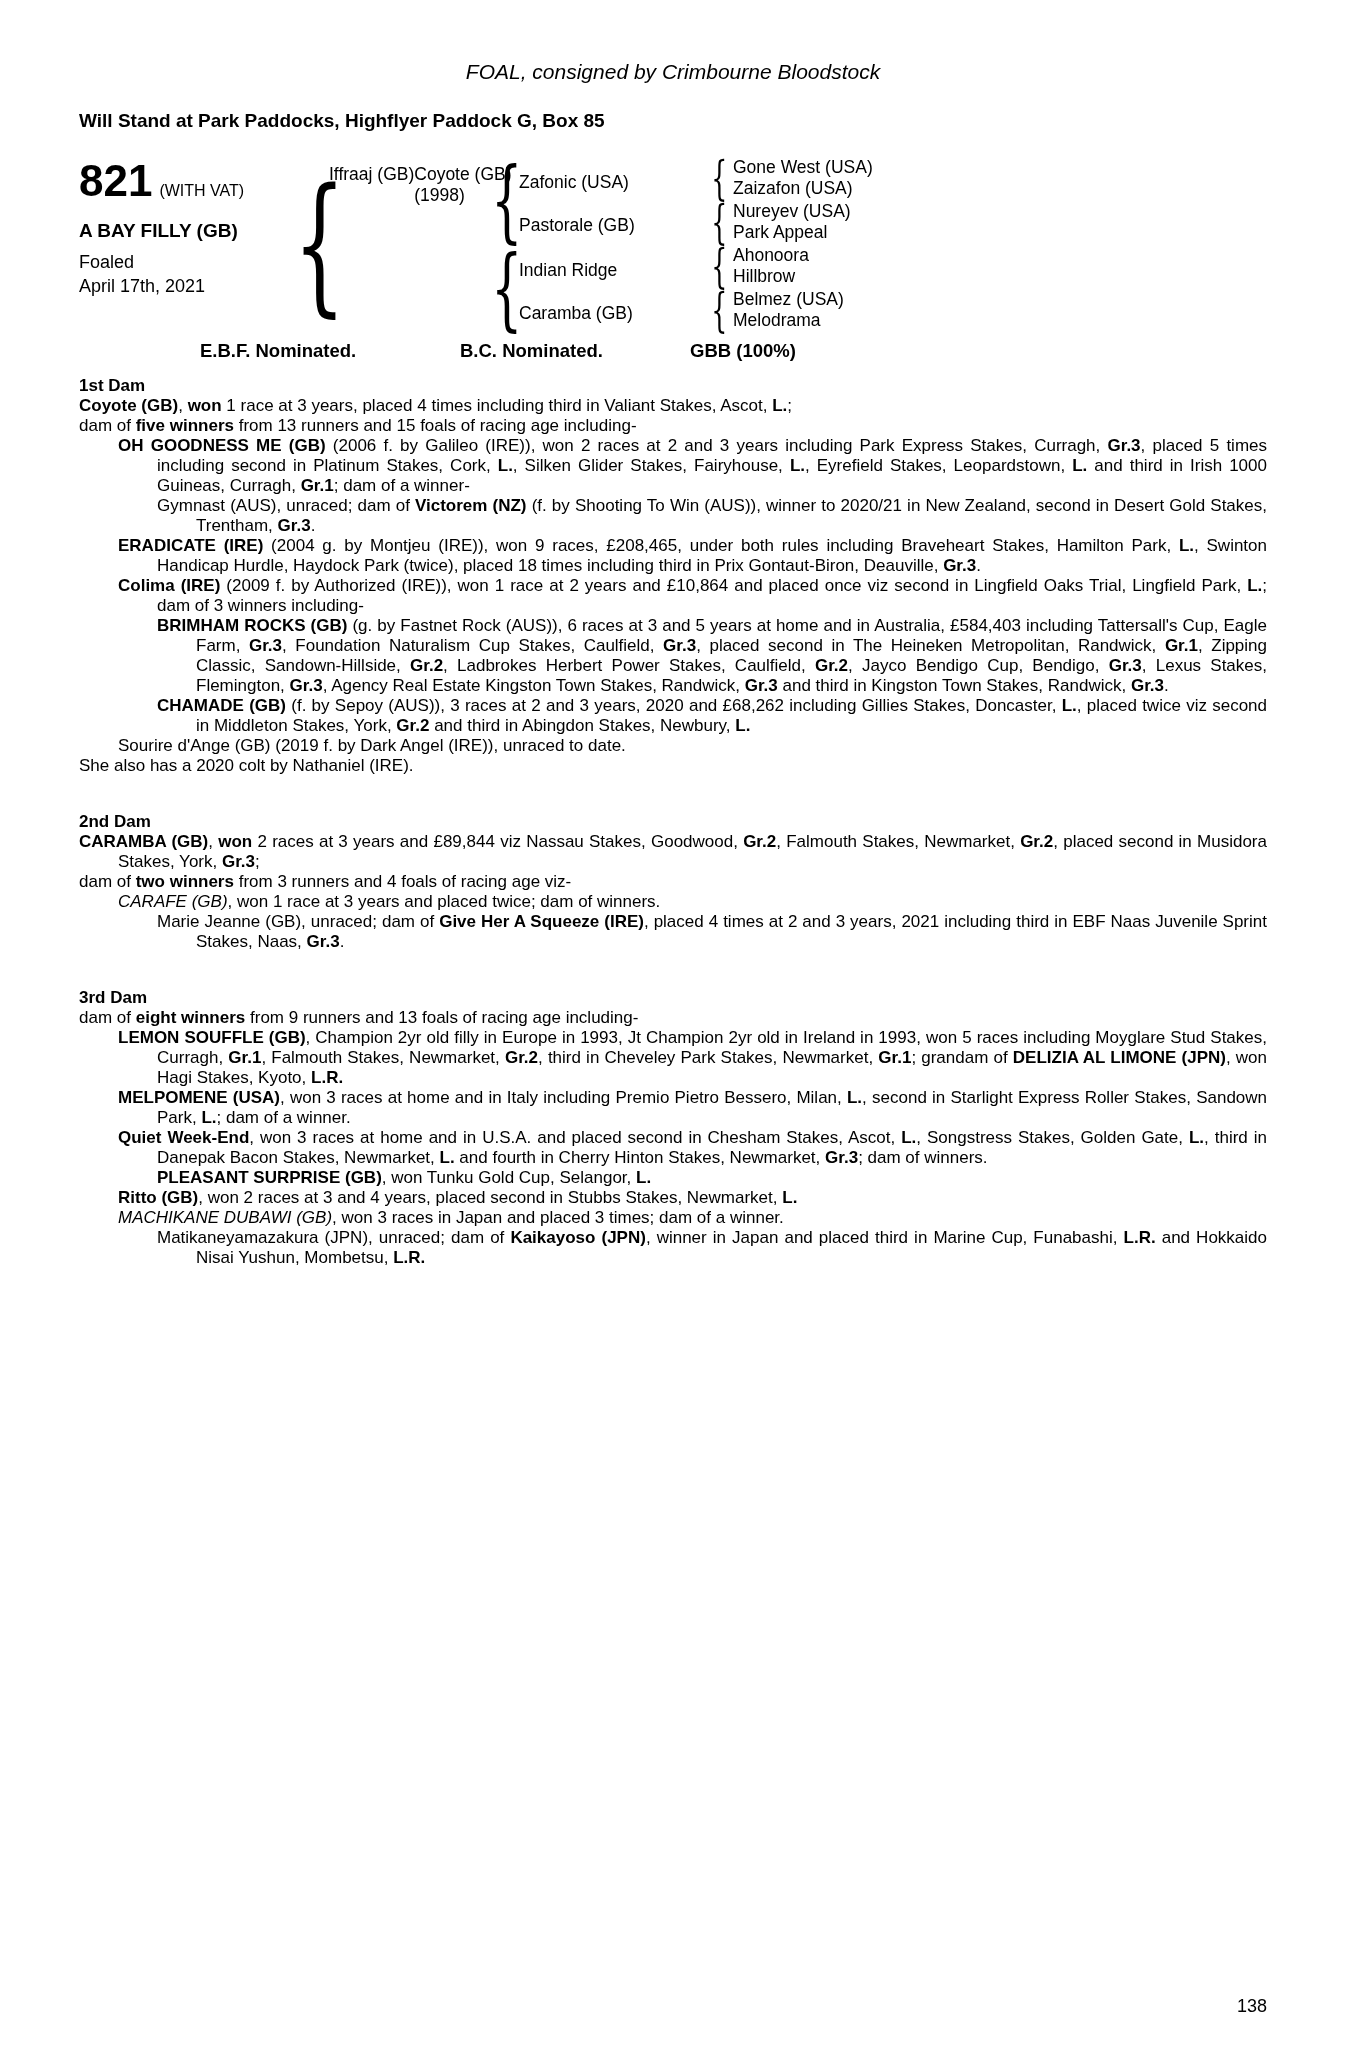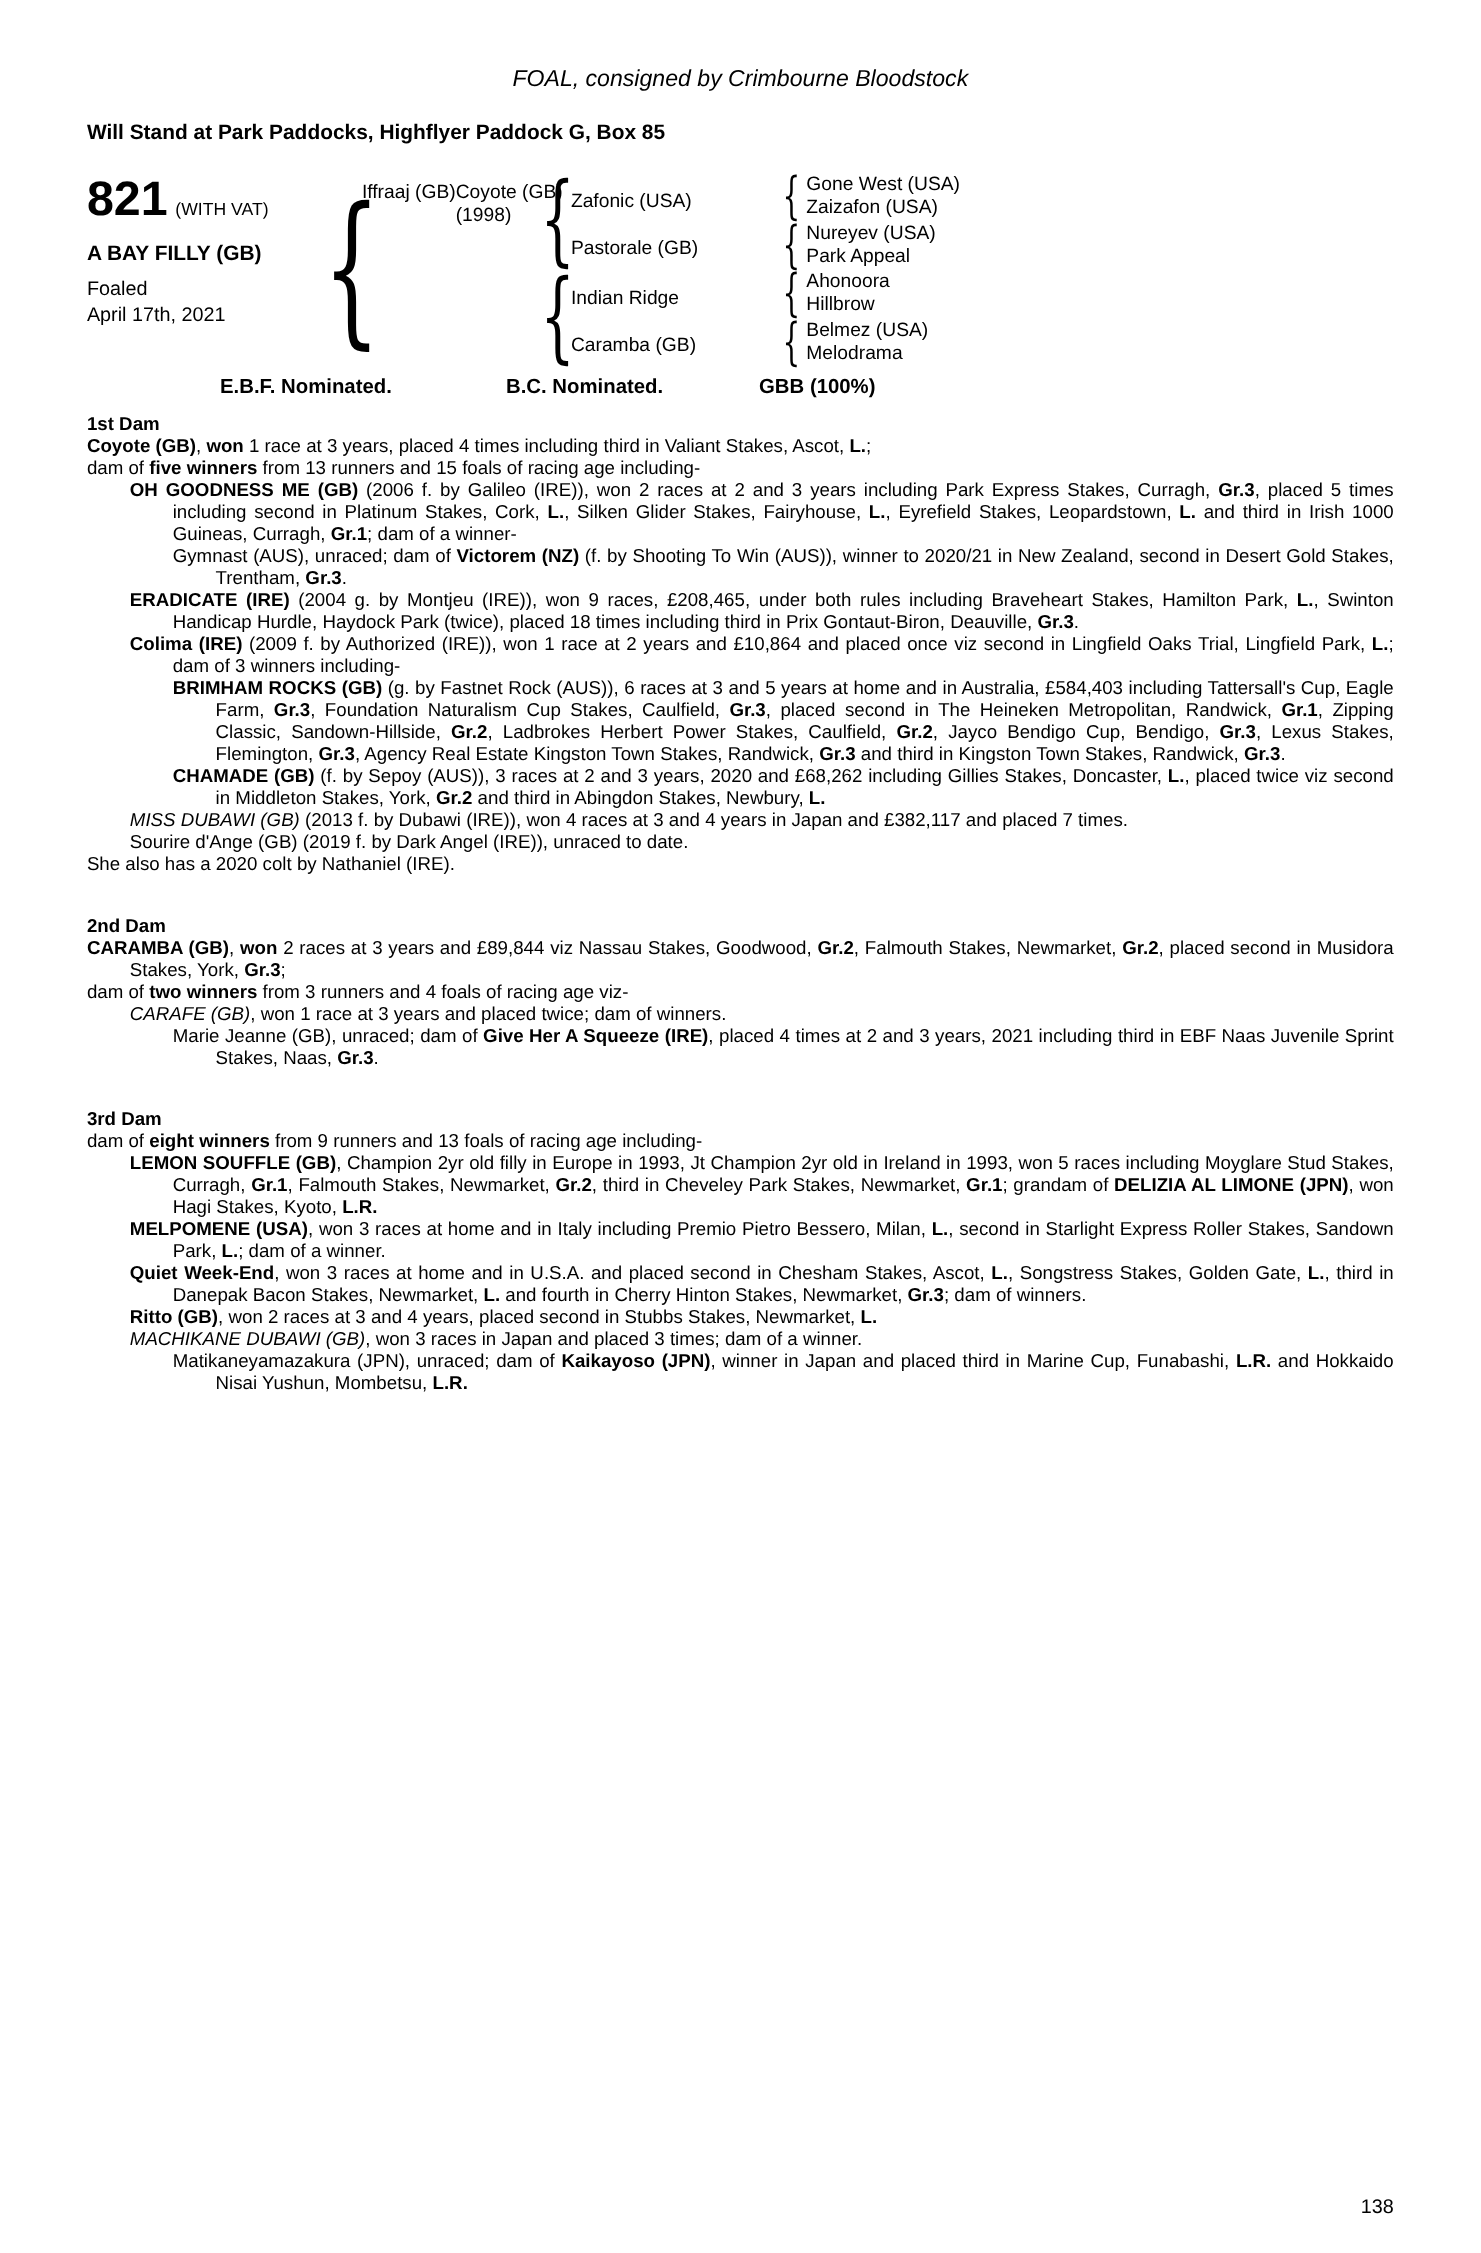--- a/index.html
+++ b/index.html
@@ -162,37 +162,37 @@
       <div class="section">
         <div class="section-heading">1st Dam</div>
         <div class="para ind0"><span class="b">Coyote (GB)</span><span>, </span><span class="b">won</span><span> 1 race at 3 years, placed 4 times including third in Valiant Stakes, Ascot, </span><span class="b">L.</span><span>;</span></div>
         <div class="para ind0"><span>dam of </span><span class="b">five winners</span><span> from 13 runners and 15 foals of racing age including-</span></div>
         <div class="para ind1"><span class="b">OH GOODNESS ME (GB)</span><span> (2006 f. by Galileo (IRE)), won 2 races at 2 and 3 years including Park Express Stakes, Curragh, </span><span class="b">Gr.3</span><span>, placed 5 times including second in Platinum Stakes, Cork, </span><span class="b">L.</span><span>, Silken Glider Stakes, Fairyhouse, </span><span class="b">L.</span><span>, Eyrefield Stakes, Leopardstown, </span><span class="b">L.</span><span> and third in Irish 1000 Guineas, Curragh, </span><span class="b">Gr.1</span><span>; dam of a winner-</span></div>
         <div class="para ind2"><span>Gymnast (AUS), unraced; dam of </span><span class="b">Victorem (NZ)</span><span> (f. by Shooting To Win (AUS)), winner to 2020/21 in New Zealand, second in Desert Gold Stakes, Trentham, </span><span class="b">Gr.3</span><span>.</span></div>
         <div class="para ind1"><span class="b">ERADICATE (IRE)</span><span> (2004 g. by Montjeu (IRE)), won 9 races, £208,465, under both rules including Braveheart Stakes, Hamilton Park, </span><span class="b">L.</span><span>, Swinton Handicap Hurdle, Haydock Park (twice), placed 18 times including third in Prix Gontaut-Biron, Deauville, </span><span class="b">Gr.3</span><span>.</span></div>
         <div class="para ind1"><span class="b">Colima (IRE)</span><span> (2009 f. by Authorized (IRE)), won 1 race at 2 years and £10,864 and placed once viz second in Lingfield Oaks Trial, Lingfield Park, </span><span class="b">L.</span><span>; dam of 3 winners including-</span></div>
         <div class="para ind2"><span class="b">BRIMHAM ROCKS (GB)</span><span> (g. by Fastnet Rock (AUS)), 6 races at 3 and 5 years at home and in Australia, £584,403 including Tattersall's Cup, Eagle Farm, </span><span class="b">Gr.3</span><span>, Foundation Naturalism Cup Stakes, Caulfield, </span><span class="b">Gr.3</span><span>, placed second in The Heineken Metropolitan, Randwick, </span><span class="b">Gr.1</span><span>, Zipping Classic, Sandown-Hillside, </span><span class="b">Gr.2</span><span>, Ladbrokes Herbert Power Stakes, Caulfield, </span><span class="b">Gr.2</span><span>, Jayco Bendigo Cup, Bendigo, </span><span class="b">Gr.3</span><span>, Lexus Stakes, Flemington, </span><span class="b">Gr.3</span><span>, Agency Real Estate Kingston Town Stakes, Randwick, </span><span class="b">Gr.3</span><span> and third in Kingston Town Stakes, Randwick, </span><span class="b">Gr.3</span><span>.</span></div>
         <div class="para ind2"><span class="b">CHAMADE (GB)</span><span> (f. by Sepoy (AUS)), 3 races at 2 and 3 years, 2020 and £68,262 including Gillies Stakes, Doncaster, </span><span class="b">L.</span><span>, placed twice viz second in Middleton Stakes, York, </span><span class="b">Gr.2</span><span> and third in Abingdon Stakes, Newbury, </span><span class="b">L.</span></div>
-        <div class="para ind1"><span class="i">MISS DUBAWI (GB)</span><span> (2013 f. by Dubawi (IRE)), won 4 races at 3 and 4 years in Japan and £382,117 and placed 7 times.</span></div>
         <div class="para ind1"><span>Sourire d'Ange (GB) (2019 f. by Dark Angel (IRE)), unraced to date.</span></div>
         <div class="para ind0"><span>She also has a 2020 colt by Nathaniel (IRE).</span></div>
       </div>
       <div class="section">
         <div class="section-heading">2nd Dam</div>
         <div class="para ind0"><span class="b">CARAMBA (GB)</span><span>, </span><span class="b">won</span><span> 2 races at 3 years and £89,844 viz Nassau Stakes, Goodwood, </span><span class="b">Gr.2</span><span>, Falmouth Stakes, Newmarket, </span><span class="b">Gr.2</span><span>, placed second in Musidora Stakes, York, </span><span class="b">Gr.3</span><span>;</span></div>
         <div class="para ind0"><span>dam of </span><span class="b">two winners</span><span> from 3 runners and 4 foals of racing age viz-</span></div>
         <div class="para ind1"><span class="i">CARAFE (GB)</span><span>, won 1 race at 3 years and placed twice; dam of winners.</span></div>
         <div class="para ind2"><span>Marie Jeanne (GB), unraced; dam of </span><span class="b">Give Her A Squeeze (IRE)</span><span>, placed 4 times at 2 and 3 years, 2021 including third in EBF Naas Juvenile Sprint Stakes, Naas, </span><span class="b">Gr.3</span><span>.</span></div>
       </div>
       <div class="section">
         <div class="section-heading">3rd Dam</div>
         <div class="para ind0"><span>dam of </span><span class="b">eight winners</span><span> from 9 runners and 13 foals of racing age including-</span></div>
         <div class="para ind1"><span class="b">LEMON SOUFFLE (GB)</span><span>, Champion 2yr old filly in Europe in 1993, Jt Champion 2yr old in Ireland in 1993, won 5 races including Moyglare Stud Stakes, Curragh, </span><span class="b">Gr.1</span><span>, Falmouth Stakes, Newmarket, </span><span class="b">Gr.2</span><span>, third in Cheveley Park Stakes, Newmarket, </span><span class="b">Gr.1</span><span>; grandam of </span><span class="b">DELIZIA AL LIMONE (JPN)</span><span>, won Hagi Stakes, Kyoto, </span><span class="b">L.R.</span></div>
         <div class="para ind1"><span class="b">MELPOMENE (USA)</span><span>, won 3 races at home and in Italy including Premio Pietro Bessero, Milan, </span><span class="b">L.</span><span>, second in Starlight Express Roller Stakes, Sandown Park, </span><span class="b">L.</span><span>; dam of a winner.</span></div>
         <div class="para ind1"><span class="b">Quiet Week-End</span><span>, won 3 races at home and in U.S.A. and placed second in Chesham Stakes, Ascot, </span><span class="b">L.</span><span>, Songstress Stakes, Golden Gate, </span><span class="b">L.</span><span>, third in Danepak Bacon Stakes, Newmarket, </span><span class="b">L.</span><span> and fourth in Cherry Hinton Stakes, Newmarket, </span><span class="b">Gr.3</span><span>; dam of winners.</span></div>
+        <div class="para ind2"><span class="b">PLEASANT SURPRISE (GB)</span><span>, won Tunku Gold Cup, Selangor, </span><span class="b">L.</span></div>
         <div class="para ind1"><span class="b">Ritto (GB)</span><span>, won 2 races at 3 and 4 years, placed second in Stubbs Stakes, Newmarket, </span><span class="b">L.</span></div>
         <div class="para ind1"><span class="i">MACHIKANE DUBAWI (GB)</span><span>, won 3 races in Japan and placed 3 times; dam of a winner.</span></div>
         <div class="para ind2"><span>Matikaneyamazakura (JPN), unraced; dam of </span><span class="b">Kaikayoso (JPN)</span><span>, winner in Japan and placed third in Marine Cup, Funabashi, </span><span class="b">L.R.</span><span> and Hokkaido Nisai Yushun, Mombetsu, </span><span class="b">L.R.</span></div>
       </div>
     </div>
 
   <div class="page-number">138</div>
 
 </div>
 

